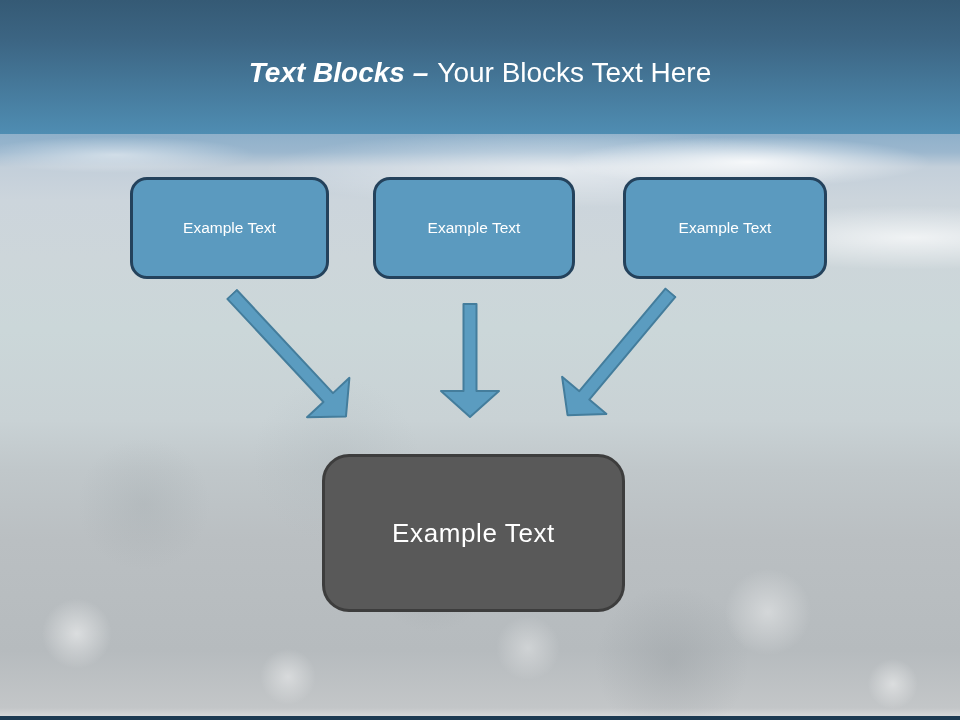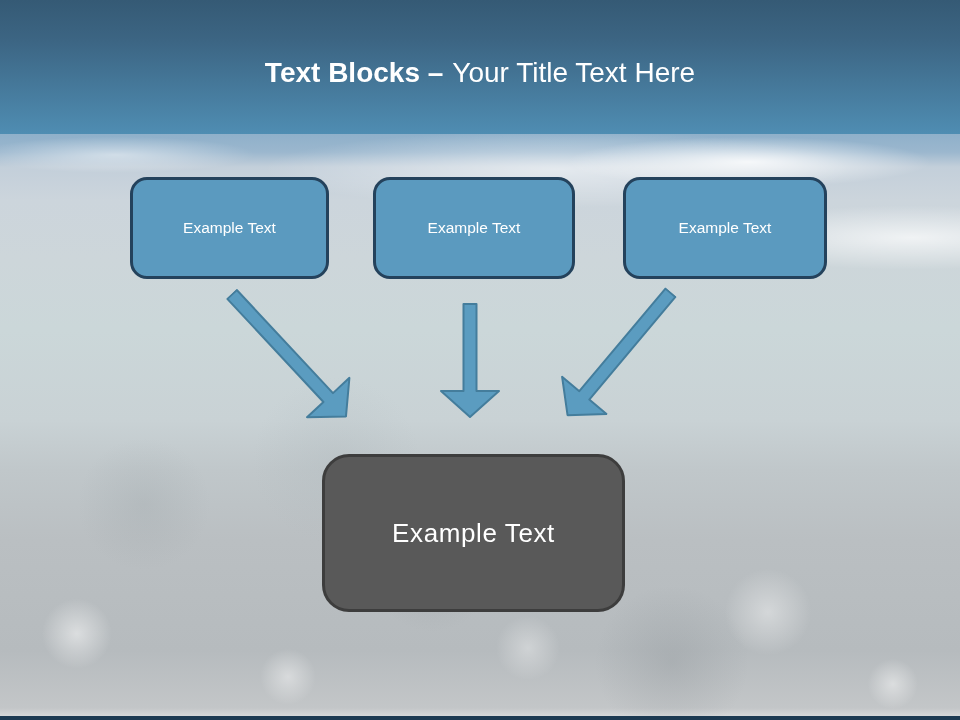--- a/index.html
+++ b/index.html
@@ -31,21 +31,21 @@
         #c0c7ca 470px, #babfc2 540px, #b6bbbe 650px, #c3c6c8 708px, #d6d8d9 716px);
   }
 
   
   .header {
     position:absolute; top:0; left:0; width:960px; height:134px;
     background:linear-gradient(180deg, #355a75 0%, #3c6583 30%, #4f8db2 100%);
     display:flex; align-items:center; justify-content:center;
   }
   .title { color:#ffffff; font-size:28px; padding-top:12px; white-space:nowrap; }
-  .title-bold { font-weight:700; margin-right:9px; }
+  .title-bold { font-weight:700; margin-right:9px;font-style:italic; }
 
   
   .block {
     position:absolute; top:177px; height:102px; box-sizing:border-box;
     background:#5b9abf; border:3px solid #24425c; border-radius:17px;
     display:flex; align-items:center; justify-content:center;
     color:#ffffff; font-size:15.5px;
   }
   .block-1 { left:130px; width:199px; }
   .block-2 { left:373px; width:202px; }
@@ -73,21 +73,21 @@
 </style>
 </head>
 <body>
 
 <div class="slide">
 
   <div class="photo"></div>
 
   <div class="header">
     <div class="title">
-      <span class="title-bold">Text Blocks –</span><span class="title-regular">Your Title Text Here</span>
+      <span class="title-bold">Text Blocks –</span><span class="title-regular">Your Blocks Text Here</span>
     </div>
   </div>
 
   <div class="block block-1">
     <span>Example Text</span>
   </div>
   <div class="block block-2">
     <span>Example Text</span>
   </div>
   <div class="block block-3">

